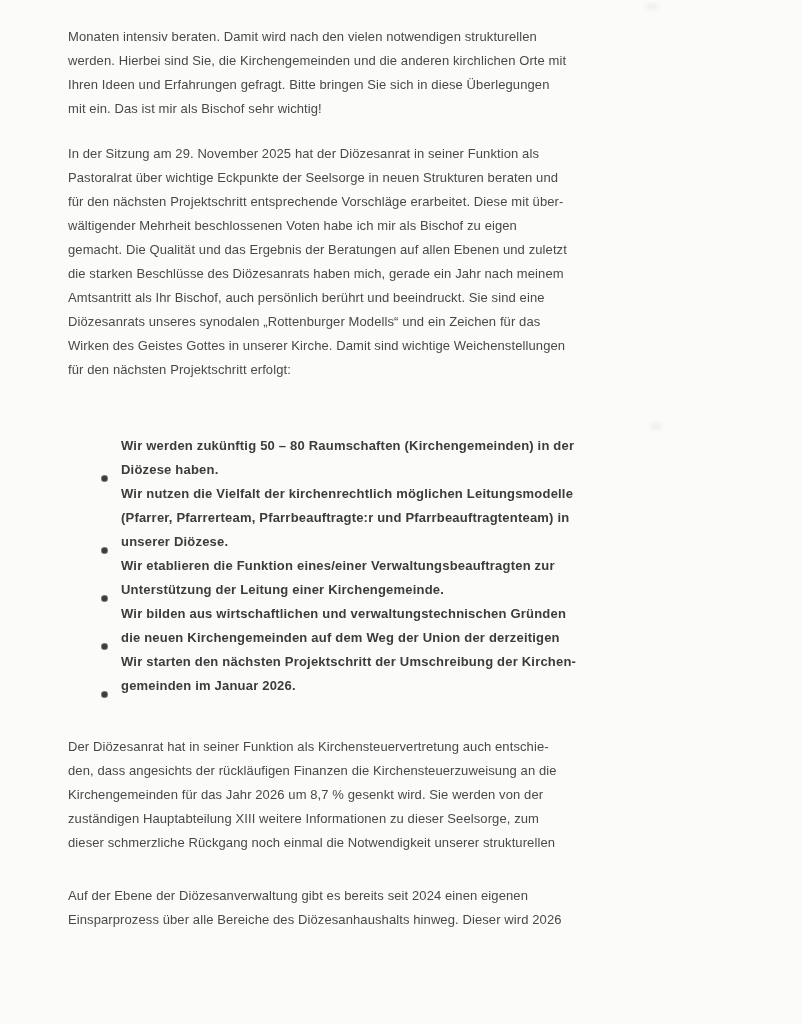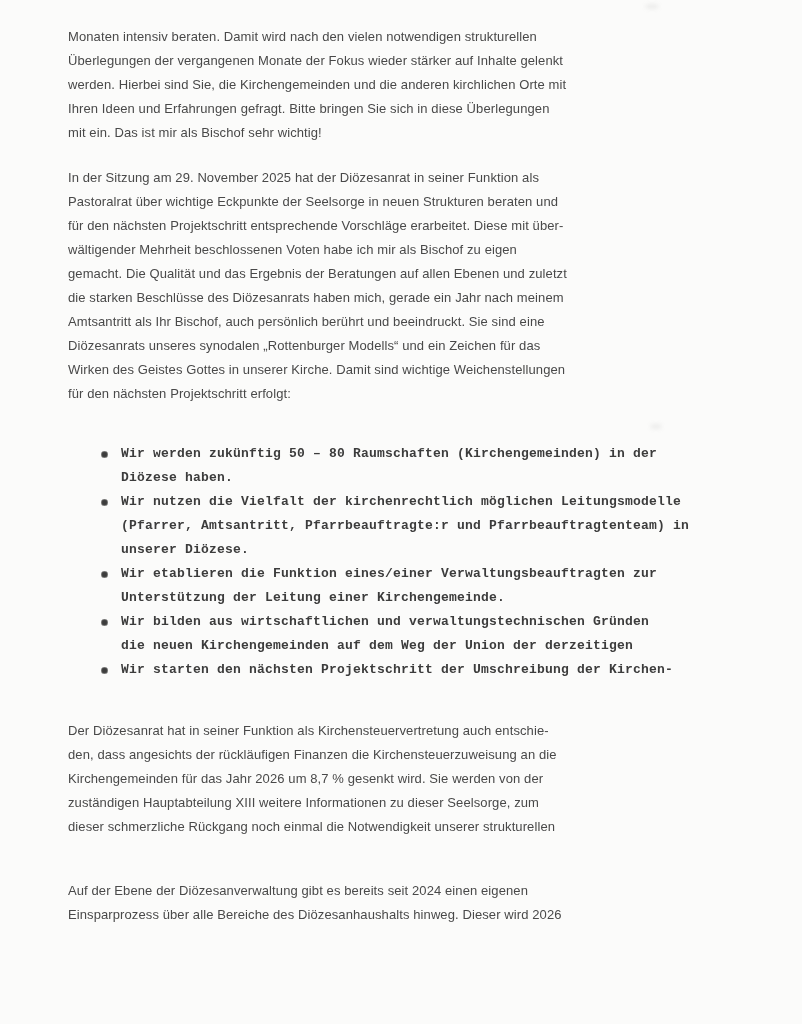--- a/index.html
+++ b/index.html
@@ -24,35 +24,34 @@
     font-family:"Liberation Sans",sans-serif;
     font-size:13px;
     line-height:24px;
     letter-spacing:0.1px;
     color:var(--text);
     filter:blur(0.35px) contrast(1.02);
   }
   .line{white-space:nowrap;}
   .para{margin:0;}
   .para-1{margin-bottom:21px;}
-  .para-2{margin-bottom:36px;}
-  .para-3{margin-bottom:40px;}
+  .para-2{margin-bottom:52px;}
+  .para-3{margin-bottom:29px;}
   .para-4{margin-bottom:4px;}
   .bullets{
     list-style:none;
     margin:0 0 37px 0;
     padding:0;
   }
   .bullet{
     display:flex;
-    align-items:flex-start;
+    align-items:flex-end;
     font-weight:bold;
     color:var(--bullet_text);
     letter-spacing:0.2px;
-    font-family:Liberation Mono, monospace;
   }
   .dot{
     flex:0 0 auto;
     width:7px;
     height:7px;
     border-radius:50%;
     background:var(--bullet_text);
     margin:9px 13px 0 33px;
     box-shadow:inset 0 0 1px 0.5px rgba(251,251,250,.55);
   }
@@ -65,21 +64,20 @@
 <body>
 
 <div class="page">
   <div class="smudge smudge-a"></div>
   <div class="smudge smudge-b"></div>
 
   <div class="content">
 
     <div class="para para-1">
         <div class="line">Monaten intensiv beraten. Damit wird nach den vielen notwendigen strukturellen</div>
-        <div class="line">Überlegungen der vergangenen Monate der Fokus wieder stärker auf Inhalte gelenkt</div>
         <div class="line">werden. Hierbei sind Sie, die Kirchengemeinden und die anderen kirchlichen Orte mit</div>
         <div class="line">Ihren Ideen und Erfahrungen gefragt. Bitte bringen Sie sich in diese Überlegungen</div>
         <div class="line">mit ein. Das ist mir als Bischof sehr wichtig!</div>
       </div>
 
     <div class="para para-2">
         <div class="line">In der Sitzung am 29. November 2025 hat der Diözesanrat in seiner Funktion als</div>
         <div class="line">Pastoralrat über wichtige Eckpunkte der Seelsorge in neuen Strukturen beraten und</div>
         <div class="line">für den nächsten Projektschritt entsprechende Vorschläge erarbeitet. Diese mit über-</div>
         <div class="line">wältigender Mehrheit beschlossenen Voten habe ich mir als Bischof zu eigen</div>
@@ -96,21 +94,21 @@
         <span class="dot"></span>
         <div class="btext">
             <div class="line">Wir werden zukünftig 50 – 80 Raumschaften (Kirchengemeinden) in der</div>
             <div class="line">Diözese haben.</div>
           </div>
       </li>
       <li class="bullet">
         <span class="dot"></span>
         <div class="btext">
             <div class="line">Wir nutzen die Vielfalt der kirchenrechtlich möglichen Leitungsmodelle</div>
-            <div class="line">(Pfarrer, Amtsantritt, Pfarrbeauftragte:r und Pfarrbeauftragtenteam) in</div>
+            <div class="line">(Pfarrer, Pfarrerteam, Pfarrbeauftragte:r und Pfarrbeauftragtenteam) in</div>
             <div class="line">unserer Diözese.</div>
           </div>
       </li>
       <li class="bullet">
         <span class="dot"></span>
         <div class="btext">
             <div class="line">Wir etablieren die Funktion eines/einer Verwaltungsbeauftragten zur</div>
             <div class="line">Unterstützung der Leitung einer Kirchengemeinde.</div>
           </div>
       </li>
@@ -118,20 +116,21 @@
         <span class="dot"></span>
         <div class="btext">
             <div class="line">Wir bilden aus wirtschaftlichen und verwaltungstechnischen Gründen</div>
             <div class="line">die neuen Kirchengemeinden auf dem Weg der Union der derzeitigen</div>
           </div>
       </li>
       <li class="bullet">
         <span class="dot"></span>
         <div class="btext">
             <div class="line">Wir starten den nächsten Projektschritt der Umschreibung der Kirchen-</div>
+            <div class="line">gemeinden im Januar 2026.</div>
           </div>
       </li>
     </ul>
 
     <div class="para para-3">
         <div class="line">Der Diözesanrat hat in seiner Funktion als Kirchensteuervertretung auch entschie-</div>
         <div class="line">den, dass angesichts der rückläufigen Finanzen die Kirchensteuerzuweisung an die</div>
         <div class="line">Kirchengemeinden für das Jahr 2026 um 8,7 % gesenkt wird. Sie werden von der</div>
         <div class="line">zuständigen Hauptabteilung XIII weitere Informationen zu dieser Seelsorge, zum</div>
         <div class="line">dieser schmerzliche Rückgang noch einmal die Notwendigkeit unserer strukturellen</div>

